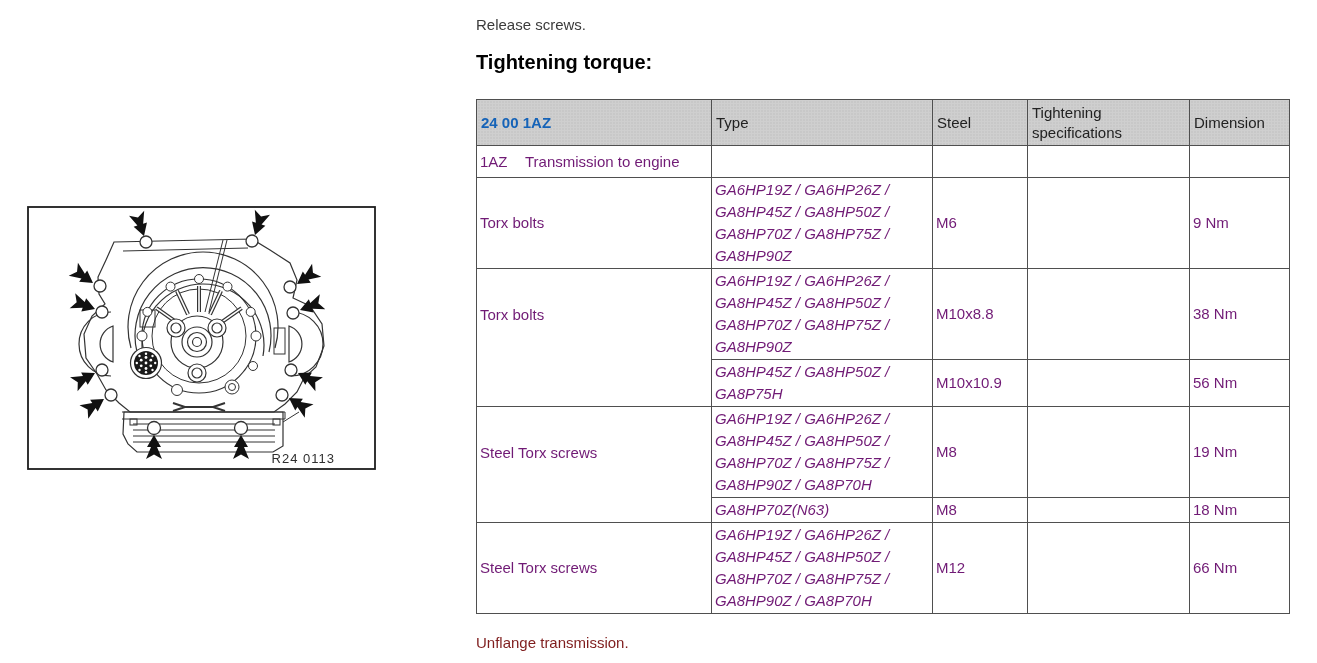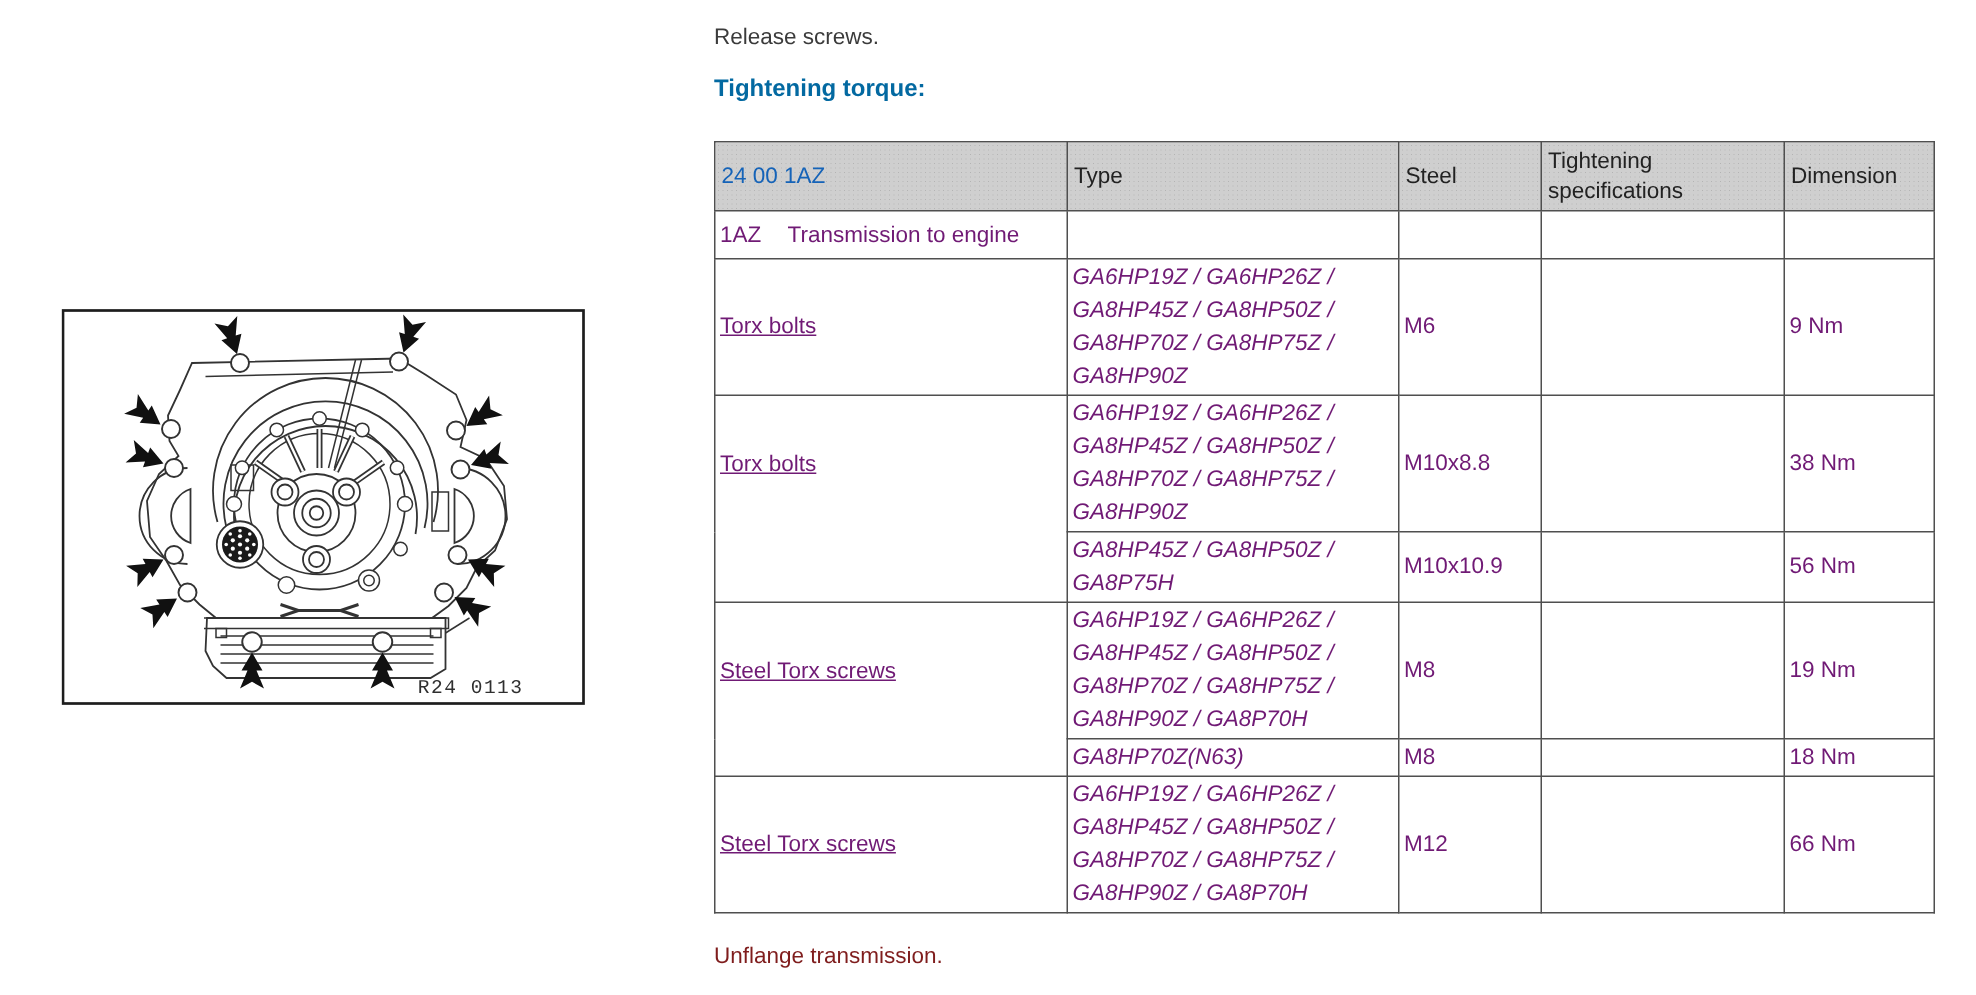--- a/index.html
+++ b/index.html
@@ -1,52 +1,52 @@
 <!DOCTYPE html>
 <html style="--link: #1563b8; --headerbg: #cfcfcf; --border: #4f4f4f;"><head>
 <meta charset="utf-8">
 <style>
   html,body{margin:0;padding:0;background:#fff;}
   body{
     width:1317px;height:663px;position:relative;overflow:hidden;
     font-family:"Liberation Sans",sans-serif;color:#3b3b3b;
   }
   
-  .figure{position:absolute;left:41px;top:206px;width:322px;height:264px;font-family:Liberation Mono, monospace;}
+  .figure{position:absolute;left:27px;top:206px;width:322px;height:264px;}
   .figure svg{display:block;width:349px;height:264px;}
   .fig-label{
     position:absolute;right:14px;bottom:4px;font-size:13px;color:#2f2f2f;
     letter-spacing:1px;
   }
   
   .content{position:absolute;left:437px;top:0;width:816px;margin-left:39px;}
   .intro{font-size:15px;margin:16px 0 0;color:#3b3b3b;}
-  .torque-heading{font-size:16px;font-weight:bold;margin:18px 0 0;color:#0369a1;}
+  .torque-heading{font-size:20px;font-weight:bold;margin:18px 0 0;color:#000000;}
   .outro{font-size:15px;margin:20px 0 0;color:#7f1d1d;}
 
   table.torque{
     border-collapse:collapse;table-layout:fixed;width:813px;margin-top:25px;
     font-size:15px;
   }
   table.torque th,table.torque td{
     border:1px solid var(--border,#4f4f4f);
     padding:1px 3px;line-height:22px;vertical-align:middle;
     color:#701a75;overflow:hidden;word-wrap:break-word;
   }
   table.torque thead th{
     height:41px;text-align:left;font-weight:normal;color:#222;
     padding:2px 5px 2px 4px;line-height:20px;
     background-color:var(--headerbg,#cfcfcf);
     background-image:radial-gradient(circle,#b3b3b3 22%,rgba(0,0,0,0) 26%);
     background-size:3px 3px;
   }
-  .code-link{color:var(--link,#1563b8);font-weight:normal;text-decoration:none;cursor:pointer;}
+  .code-link{color:var(--link,#1563b8);font-weight:bold;text-decoration:none;cursor:pointer;}
   td.section-cell{height:29px;padding:4px 3px 4px 4px;}
   td.section-cell .sec-code{display:inline-block;width:45px;}
-  td.c-name{padding-left:18px;text-decoration:underline;}
+  td.c-name{padding-left:18px;}
   td.c-name.multi{vertical-align:top;padding-top:35px;}
   td.c-type{vertical-align:top;padding-top:2px;font-style:italic;}
   td.c-thread,td.c-dimension{padding-left:3px;}
 </style>
 </head>
 <body>
 
 <div class="figure">
   <svg viewBox="0 0 349 264">
     <defs>

